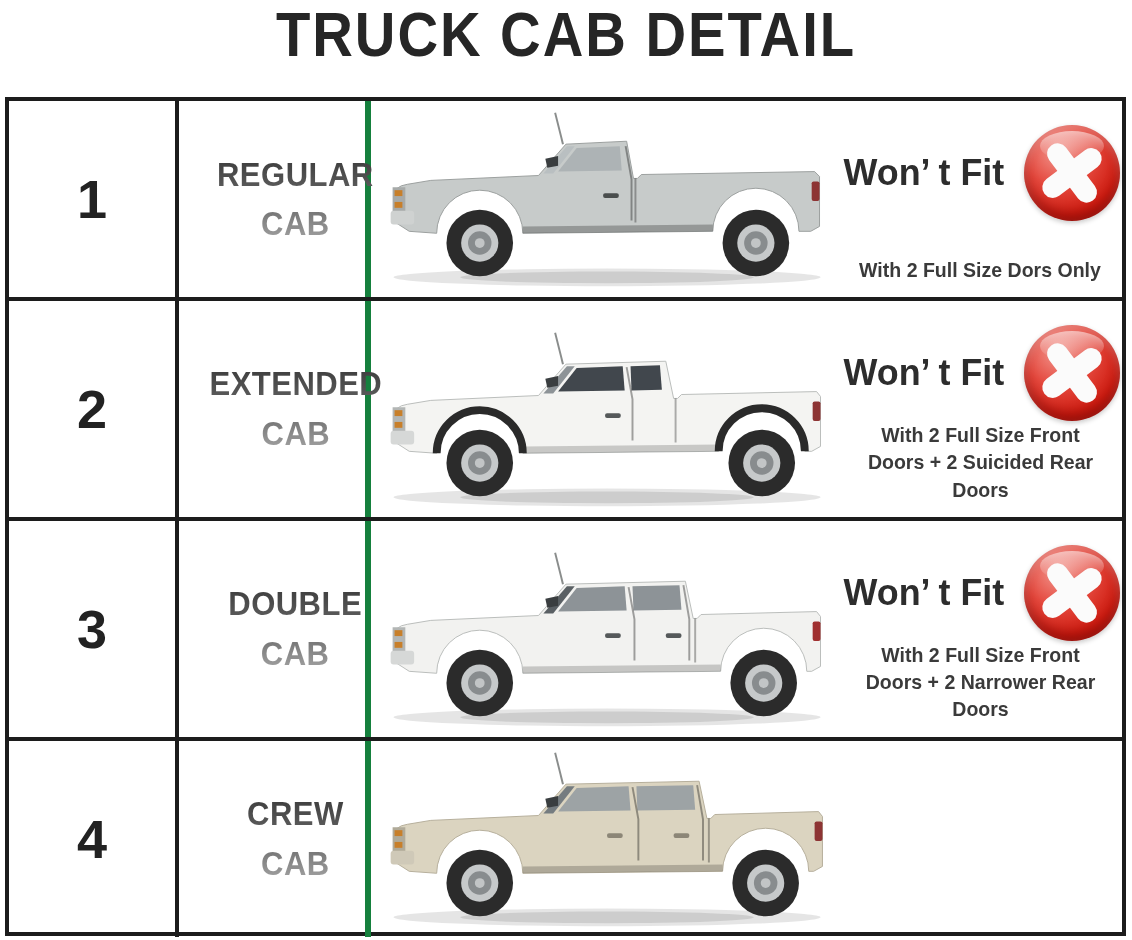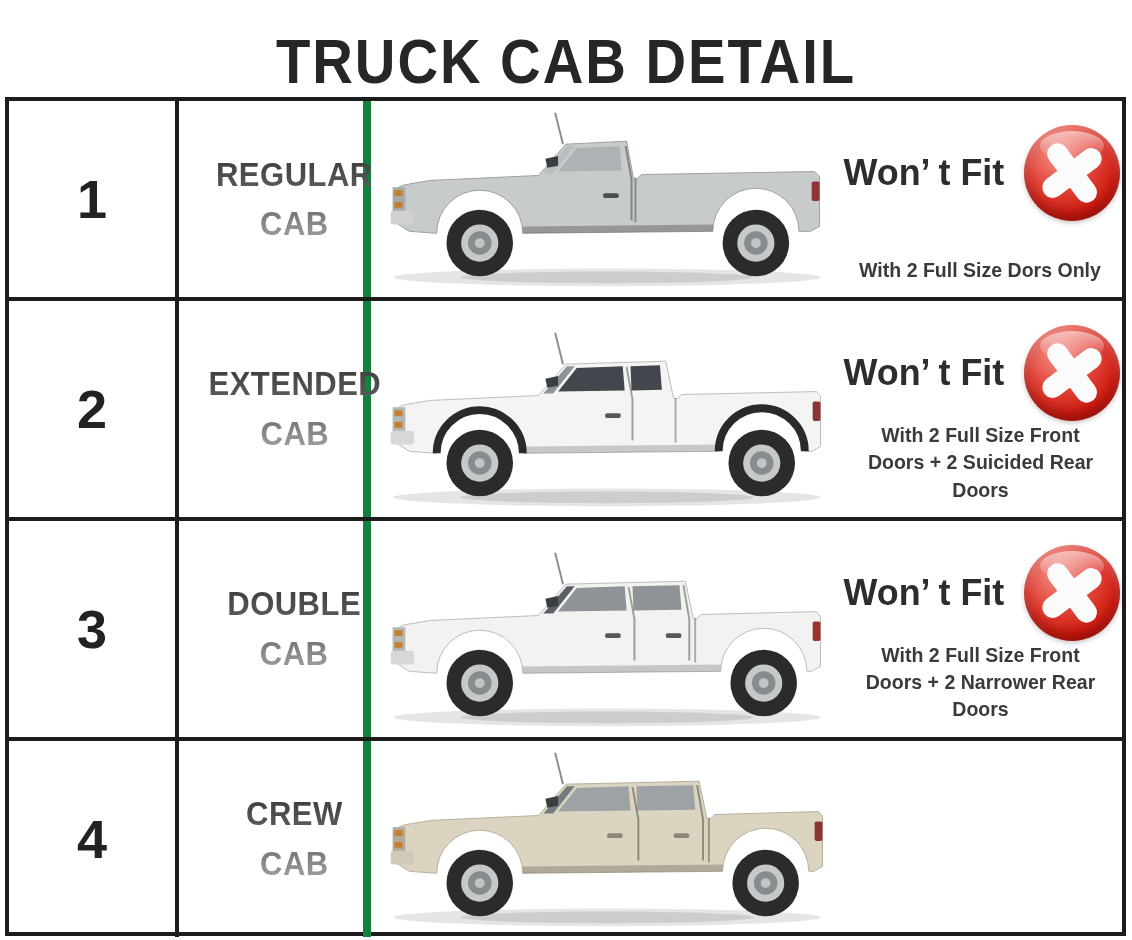--- a/index.html
+++ b/index.html
@@ -1,35 +1,35 @@
 <!DOCTYPE html>
 <html><head>
 <meta charset="utf-8">
 <style>
   * { box-sizing: border-box; margin: 0; padding: 0; }
   html,body { width: 1132px; height: 940px; background: #ffffff; overflow: hidden;
     font-family: "Liberation Sans", sans-serif; }
 
-  .page-title { height: 94px; display: flex; align-items: flex-end; justify-content: center; }
+  .page-title { height: 94px; display: flex; align-items: flex-start; justify-content: center; }
   .page-title span {
     font-size: 58px; font-weight: 800; color: #262626; letter-spacing: 2px;
     transform: scaleX(0.97) scaleY(1.08); white-space: nowrap;
   }
 
   .fit-table {
     position: absolute; left: 5px; right: 6px; top: 97px; bottom: 4px;
     border: 4px solid #1c1c1c; display: grid; grid-template-rows: repeat(4, 1fr);
     background: #fff;
   }
   .row { display: grid; grid-template-columns: 170px 192px 474px minmax(0,1fr); }
   .row:not(:last-child) { border-bottom: 4px solid #1c1c1c; }
   .cell { min-width: 0; }
   .num-cell, .label-cell { display: flex; align-items: center; justify-content: center; }
   .num-cell { border-right: 4px solid #1c1c1c; }
-  .label-cell { border-right: 8px solid #15803d; padding-left: 47px; }
+  .label-cell { border-right: 6px solid #15803d; padding-left: 47px; }
 
   .row-num { font-size: 54px; font-weight: 800; color: #222; }
 
   .cab-label {
     font-size: 33px; font-weight: 800; letter-spacing: 0.5px; line-height: 1.5;
     text-align: center; white-space: pre-line; transform: scaleX(0.94);
     background: linear-gradient(180deg, #3e3e3e 10%, #6b6b6b 55%, #a7a7a7 95%);
     -webkit-background-clip: text; background-clip: text; color: transparent;
     text-shadow: none;
   }

